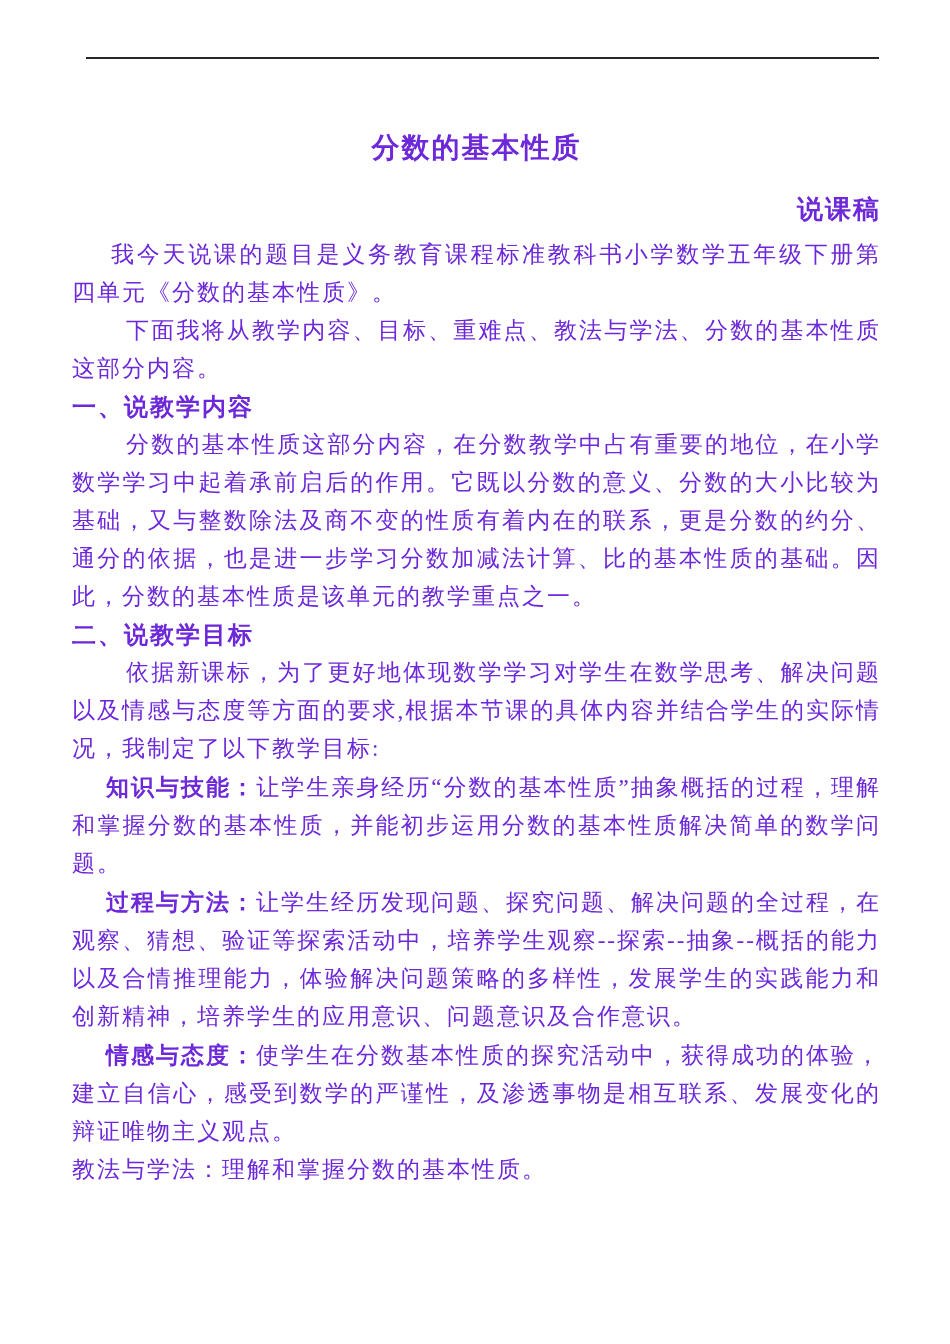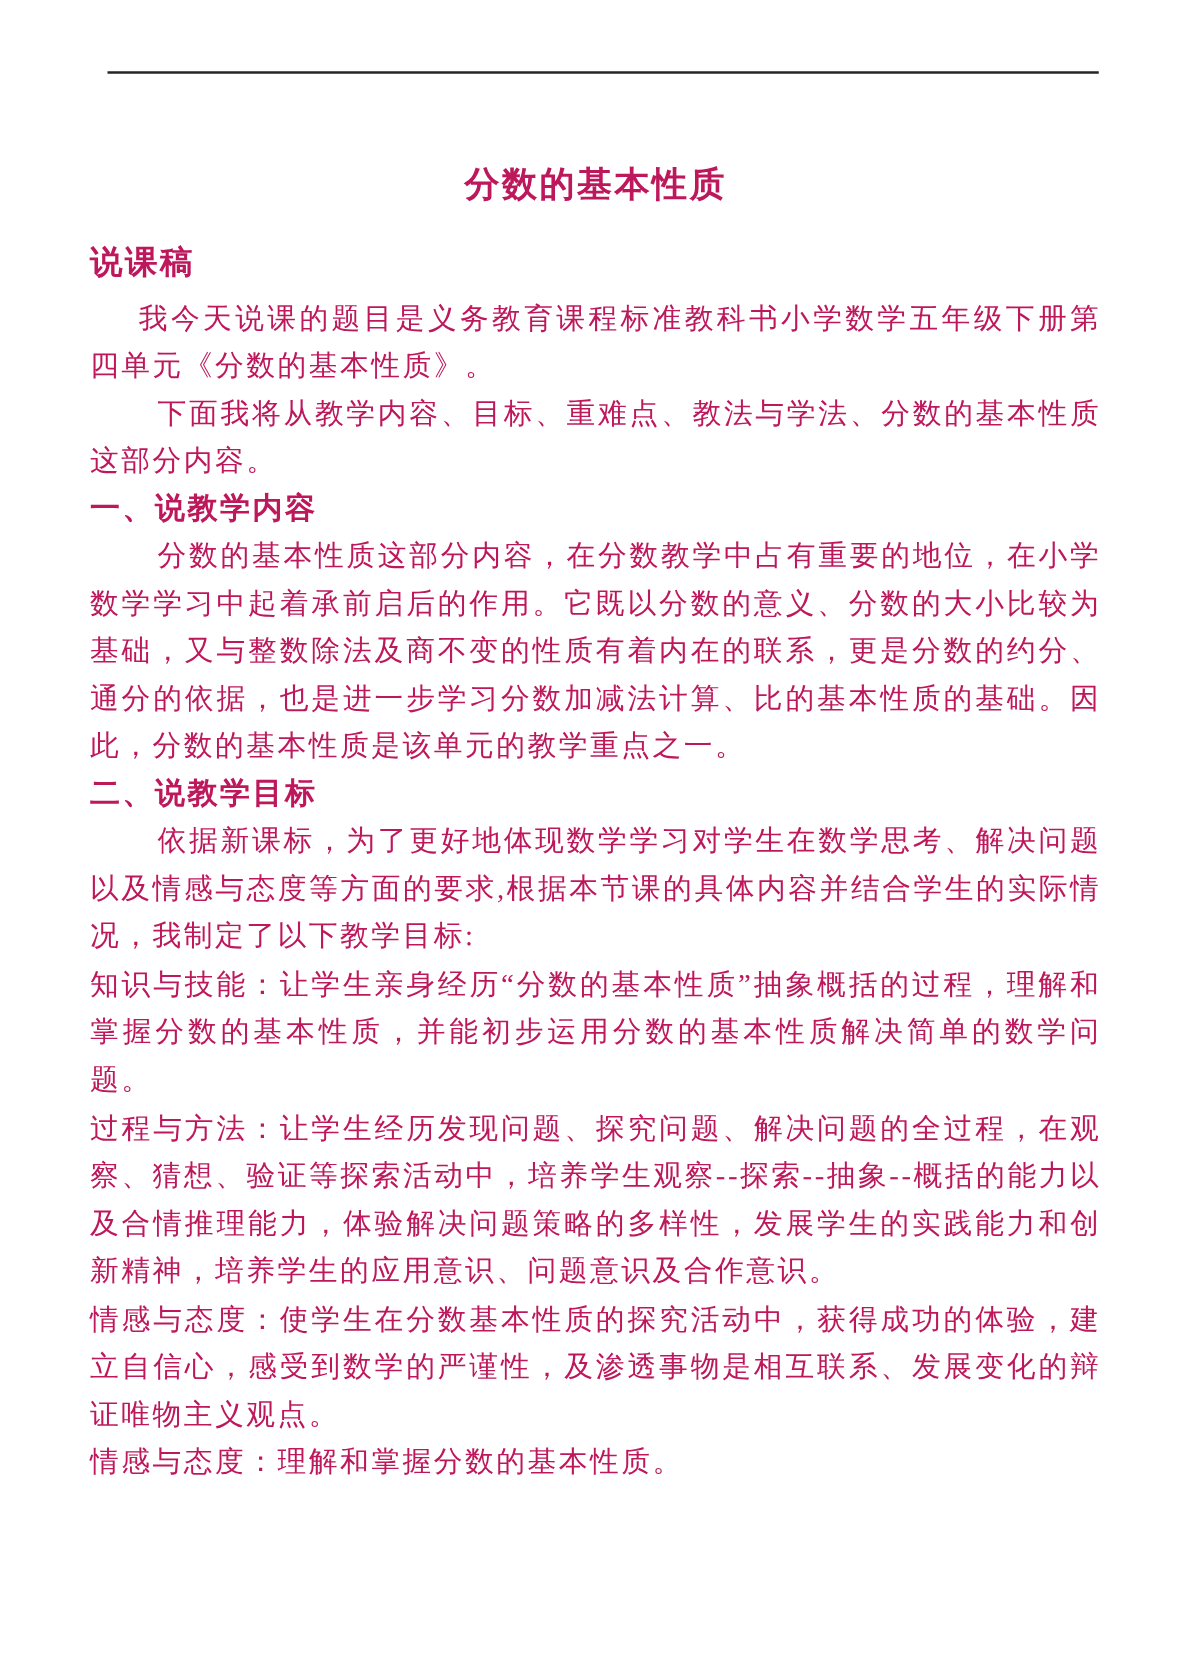--- a/index.html
+++ b/index.html
@@ -7,21 +7,21 @@
     padding: 0;
     background: #ffffff;
   }
   .page {
     position: relative;
     width: 950px;
     height: 1344px;
     background: #ffffff;
     overflow: hidden;
     font-family: "Liberation Serif", "DejaVu Serif", serif;
-    color: #be185d;
+    color: #6d28d9;
   }
   .header-rule {
     position: absolute;
     top: 57px;
     left: 86px;
     width: 793px;
     height: 0;
     border-top: 2.5px solid #262626;
   }
   .content {
@@ -34,21 +34,21 @@
     margin: 128px 0 0 0;
     text-align: center;
     font-size: 28px;
     line-height: 40px;
     font-weight: bold;
     letter-spacing: 2px;
     font-family: "Liberation Sans", "DejaVu Sans", sans-serif;
   }
   .doc-subtitle {
     margin: 21px 0 0 0;
-    text-align: left;
+    text-align: right;
     font-size: 26px;
     line-height: 40px;
     font-weight: bold;
     letter-spacing: 2px;
     font-family: "Liberation Sans", "DejaVu Sans", sans-serif;
   }
   .body-text {
     margin-top: 7px;
     font-size: 23px;
     line-height: 38px;
@@ -62,22 +62,23 @@
   .indent-lg { text-indent: 2.35em; }
   .heading {
     margin: 0;
     font-size: 24px;
     line-height: 38px;
     font-weight: bold;
     letter-spacing: 2px;
     font-family: "Liberation Sans", "DejaVu Sans", sans-serif;
   }
   .run-in-label {
-    font-weight: normal;
+    font-weight: bold;
     font-family: "Liberation Sans", "DejaVu Sans", sans-serif;
+    margin-left: 34px;
   }
 </style>
 </head>
 <body>
 
 <div class="page">
 
   <div class="header-rule"></div>
 
   <div class="content">
@@ -100,18 +101,18 @@
 
       <p class="para indent-lg">依据新课标，为了更好地体现数学学习对学生在数学思考、解决问题以及情感与态度等方面的要求,根据本节课的具体内容并结合学生的实际情况，我制定了以下教学目标:</p>
 
       <p class="para"><span class="run-in-label">知识与技能：</span><span>让学生亲身经历“分数的基本性质”抽象概括的过程，理解和掌握分数的基本性质，并能初步运用分数的基本性质解决简单的数学问题。</span></p>
 
       <p class="para"><span class="run-in-label">过程与方法：</span><span>让学生经历发现问题、探究问题、解决问题的全过程，在观察、猜想、验证等探索活动中，培养学生观察--探索--抽象--概括的能力以及合情推理能力，体验解决问题策略的多样性，发展学生的实践能力和创新精神，培养学生的应用意识、问题意识及合作意识。</span></p>
 
       <p class="para"><span class="run-in-label">情感与态度：</span><span>使学生在分数基本性质的探究活动中，获得成功的体验，建立自信心，感受到数学的严谨性，及渗透事物是相互联系、发展变化的辩证唯物主义观点。</span></p>
 
 
-      <p class="para">情感与态度：理解和掌握分数的基本性质。</p>
+      <p class="para">教法与学法：理解和掌握分数的基本性质。</p>
 
 
     </div>
   </div>
 </div>
 
 </body></html>

